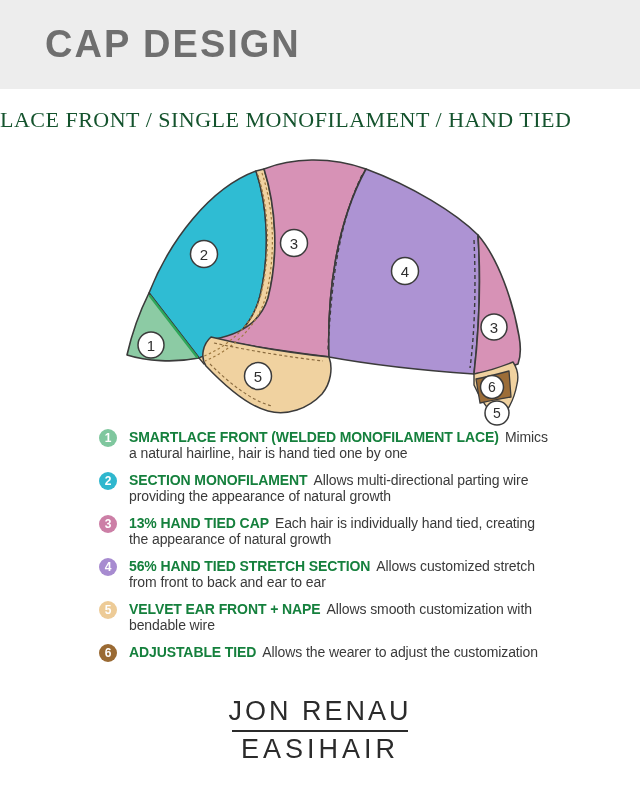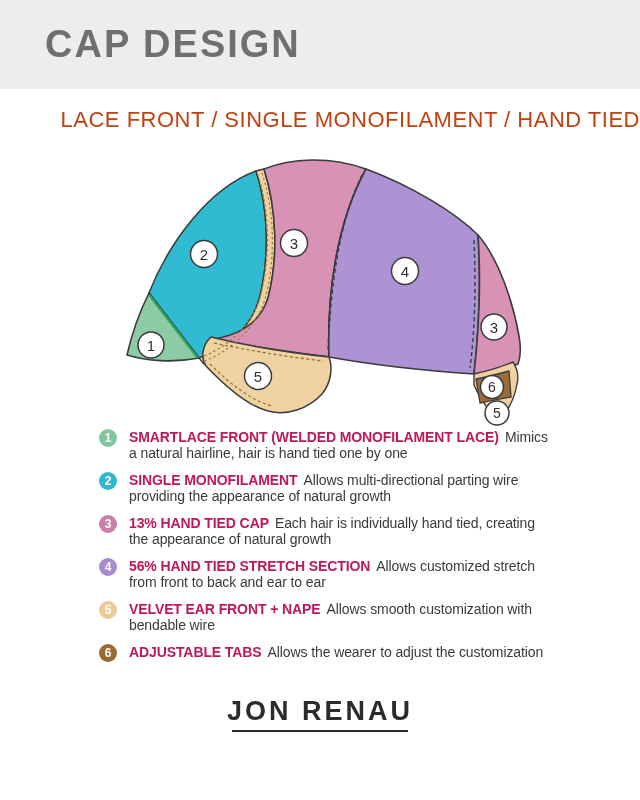--- a/index.html
+++ b/index.html
@@ -9,45 +9,45 @@
     -webkit-font-smoothing:antialiased;
   }
   .header-band{
     position:absolute;top:0;left:0;width:640px;height:89px;
     background:#ededed;display:flex;align-items:center;justify-content:flex-start;padding-left:45px;
   }
   .page-title{
     font-size:38px;font-weight:700;color:#6f6f6f;letter-spacing:2px;
   }
   .subtitle{
-    position:absolute;top:107px;left:0;width:640px;text-align:right;
-    font-size:22px;font-weight:400;color:#c2410c;letter-spacing:0.5px;
+    position:absolute;top:107px;left:0;width:640px;text-align:left;
+    font-size:22px;font-weight:400;color:#14532d;letter-spacing:0.5px;font-family:Liberation Serif, serif;
   }
   .diagram-wrap{
     position:absolute;top:140px;left:100px;width:460px;height:300px;
   }
   .legend{
     position:absolute;top:429px;left:99px;width:456px;
   }
   .legend-item{
     display:flex;align-items:flex-start;margin-bottom:11px;
   }
   .legend-dot{
     flex:0 0 auto;width:18px;height:18px;border-radius:50%;
     display:flex;align-items:center;justify-content:center;
     color:#ffffff;font-size:12px;font-weight:700;margin-right:12px;margin-top:0px;
   }
   .legend-text{
     font-size:14px;line-height:16px;color:#3a3a3a;letter-spacing:-0.1px;
   }
-  .legend-label{font-weight:700;color:#be185d;margin-right:6px;}
+  .legend-label{font-weight:700;color:#15803d;margin-right:6px;}
   .footer{
     position:absolute;top:696px;left:0;width:640px;text-align:center;color:#2b2b2b;
   }
-  .brand-top{font-size:27px;letter-spacing:3px;font-weight:700;}
+  .brand-top{font-size:27px;letter-spacing:3px;font-weight:400;}
   .brand-divider{width:176px;border:0;border-top:2px solid #2b2b2b;margin:3px auto 2px auto;}
   .brand-bottom{font-size:27px;letter-spacing:4px;font-weight:400;}
   svg text{font-family:"Liberation Sans", sans-serif;}
 </style>
 </head>
 <body>
 
 <header class="header-band">
   <div class="page-title">CAP DESIGN</div>
 </header>
@@ -125,36 +125,37 @@
   </svg>
 </div>
 
 <div class="legend">
   <div class="legend-item">
     <div class="legend-dot" style="background-color: rgb(127, 199, 158);">1</div>
     <div class="legend-text"><span class="legend-label">SMARTLACE FRONT (WELDED MONOFILAMENT LACE)</span><span>Mimics a natural hairline, hair is hand tied one by one</span></div>
   </div>
   <div class="legend-item">
     <div class="legend-dot" style="background-color: rgb(47, 183, 206);">2</div>
-    <div class="legend-text"><span class="legend-label">SINGLE MONOFILAMENT</span><span>Allows multi-directional parting wire providing the appearance of natural growth</span></div>
+    <div class="legend-text"><span class="legend-label">SECTION MONOFILAMENT</span><span>Allows multi-directional parting wire providing the appearance of natural growth</span></div>
   </div>
   <div class="legend-item">
     <div class="legend-dot" style="background-color: rgb(204, 127, 166);">3</div>
     <div class="legend-text"><span class="legend-label">13% HAND TIED CAP</span><span>Each hair is individually hand tied, creating the appearance of natural growth</span></div>
   </div>
   <div class="legend-item">
     <div class="legend-dot" style="background-color: rgb(167, 139, 208);">4</div>
     <div class="legend-text"><span class="legend-label">56% HAND TIED STRETCH SECTION</span><span>Allows customized stretch from front to back and ear to ear</span></div>
   </div>
   <div class="legend-item">
     <div class="legend-dot" style="background-color: rgb(237, 203, 151);">5</div>
     <div class="legend-text"><span class="legend-label">VELVET EAR FRONT + NAPE</span><span>Allows smooth customization with bendable wire</span></div>
   </div>
   <div class="legend-item">
     <div class="legend-dot" style="background-color: rgb(154, 106, 51);">6</div>
-    <div class="legend-text"><span class="legend-label">ADJUSTABLE TABS</span><span>Allows the wearer to adjust the customization</span></div>
+    <div class="legend-text"><span class="legend-label">ADJUSTABLE TIED</span><span>Allows the wearer to adjust the customization</span></div>
   </div>
 </div>
 
 <div class="footer">
   <div class="brand-top">JON RENAU</div>
   <hr class="brand-divider">
+  <div class="brand-bottom">EASIHAIR</div>
 </div>
 
 </body></html>

